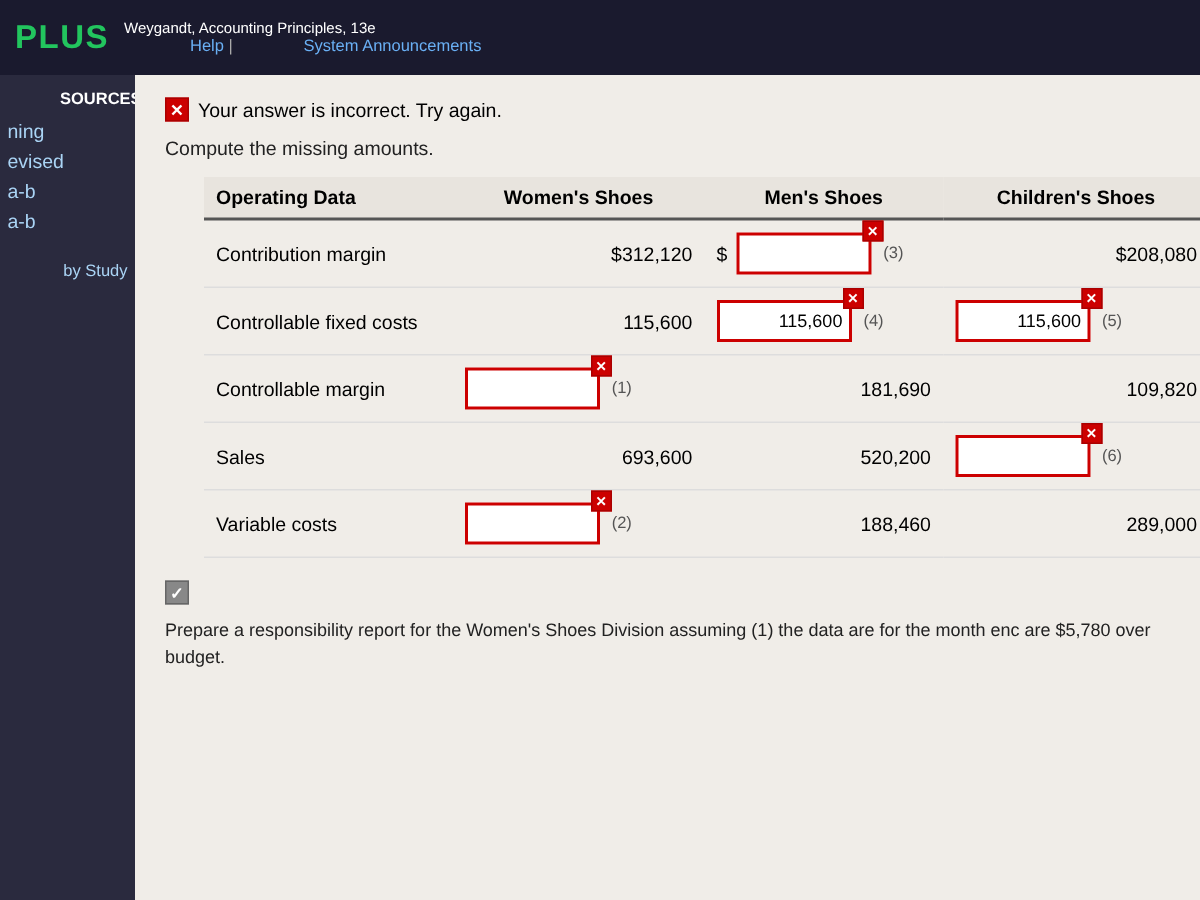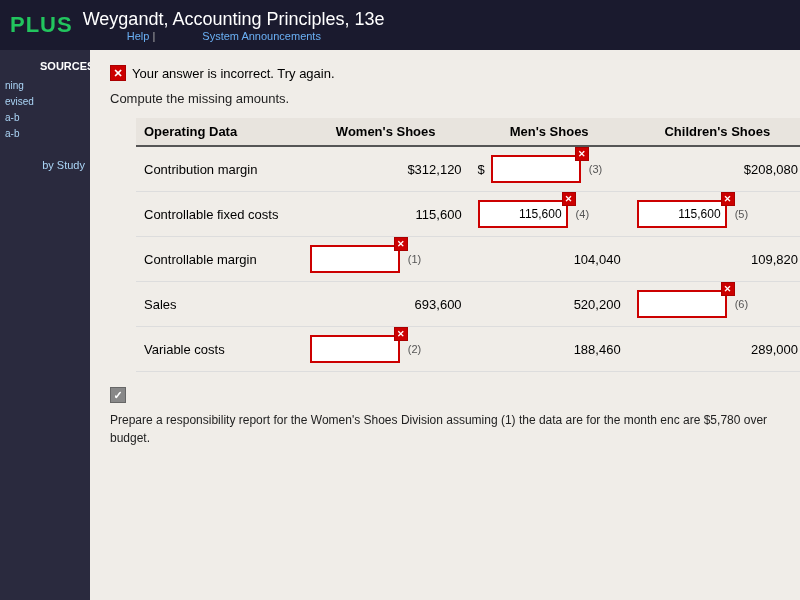--- a/index.html
+++ b/index.html
@@ -23,21 +23,21 @@
       gap: 10px;
     }
     .plus-logo {
       font-size: 22px;
       font-weight: bold;
       color: #22c55e;
       letter-spacing: 1px;
     }
     .app-title {
       color: white;
-      font-size: 18px;
+      font-size: 10px;
     }
     .top-bar-links {
       font-size: 11px;
       color: #aaa;
     }
     .top-bar-links a {
       color: #6ab0f5;
       text-decoration: none;
       padding-left: 44px;
     }
@@ -62,21 +62,21 @@
       font-weight: bold;
       font-size: 11px;
       margin-bottom: 8px;
       text-transform: uppercase;
       padding-left: 35px;
     }
     .sidebar-item {
       color: #aad4f5;
       margin-bottom: 5px;
       cursor: pointer;
-      font-size: 10px;
+      font-size: 13px;
     }
     .sidebar-section {
       margin-top: 10px;
       color: #aad4f5;
       font-size: 11px;
     }
 
     
     .content-area {
       flex: 1;
@@ -314,21 +314,21 @@
           <td>Controllable margin</td>
           <td>
             <div class="table-input-wrap">
               <div class="input-cell">
                 <div class="input-x-badge">✕</div>
                 <input type="text" class="answer-input incorrect" value="" style="">
               </div>
               <span class="cell-label">(1)</span>
             </div>
           </td>
-          <td class="value-cell">104,040</td>
+          <td class="value-cell">181,690</td>
           <td class="value-cell">109,820</td>
         </tr>
 
         <tr>
           <td>Sales</td>
           <td class="value-cell">693,600</td>
           <td class="value-cell">520,200</td>
           <td>
             <div class="table-input-wrap">
               <div class="input-cell">

